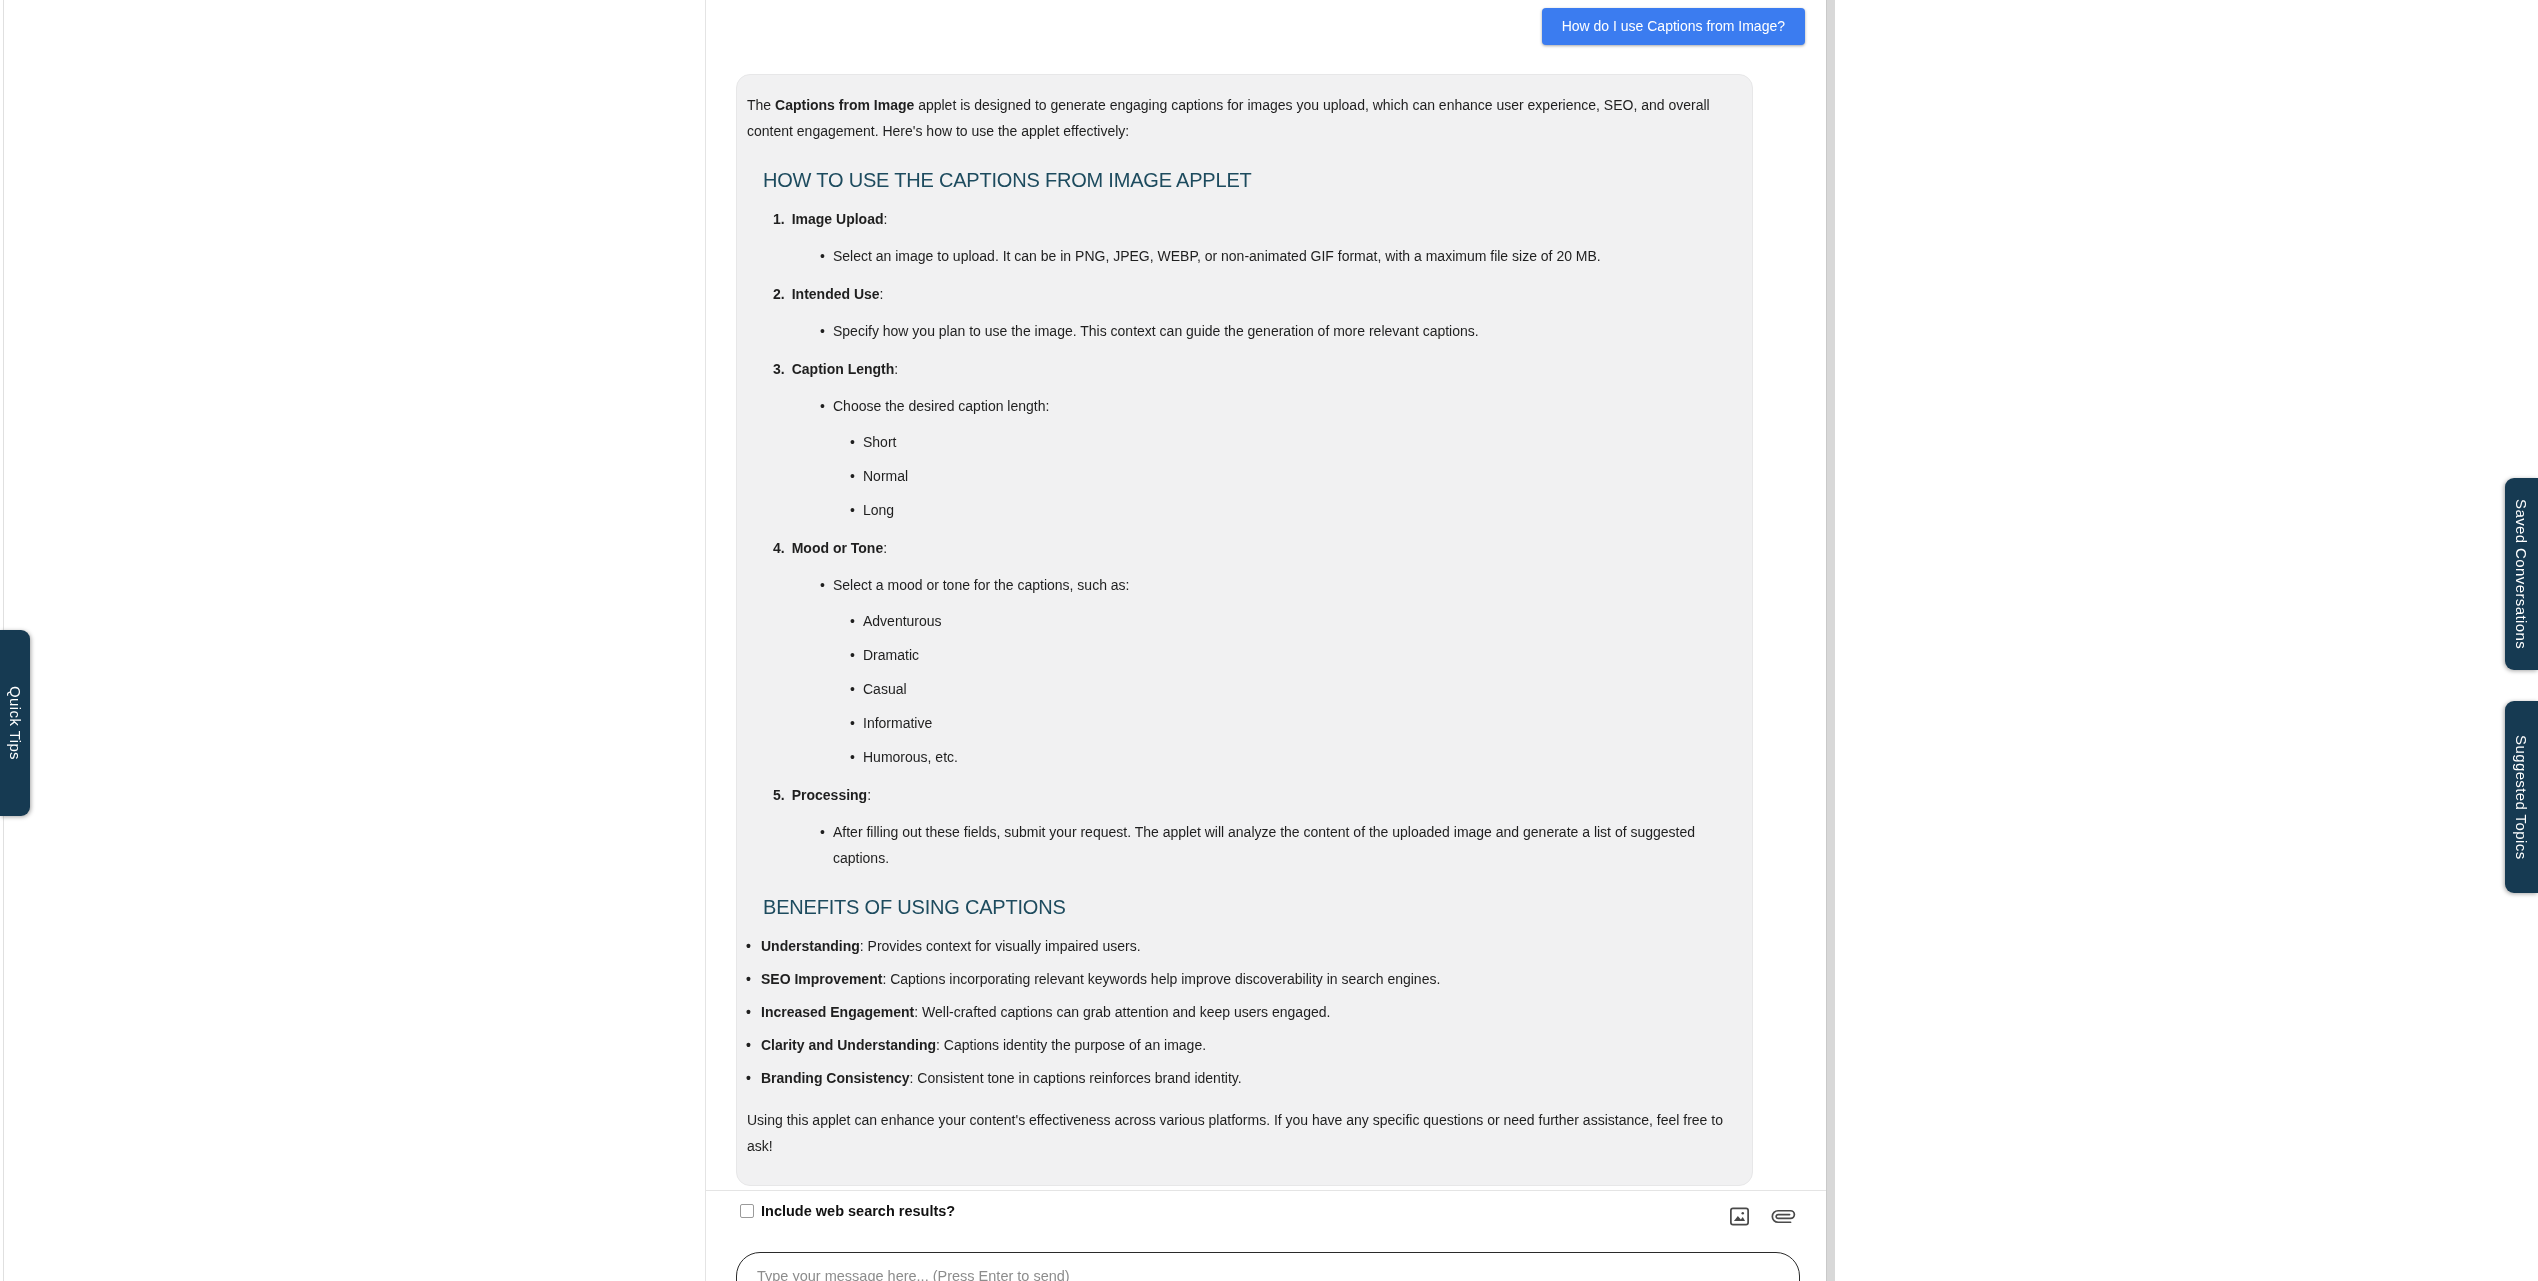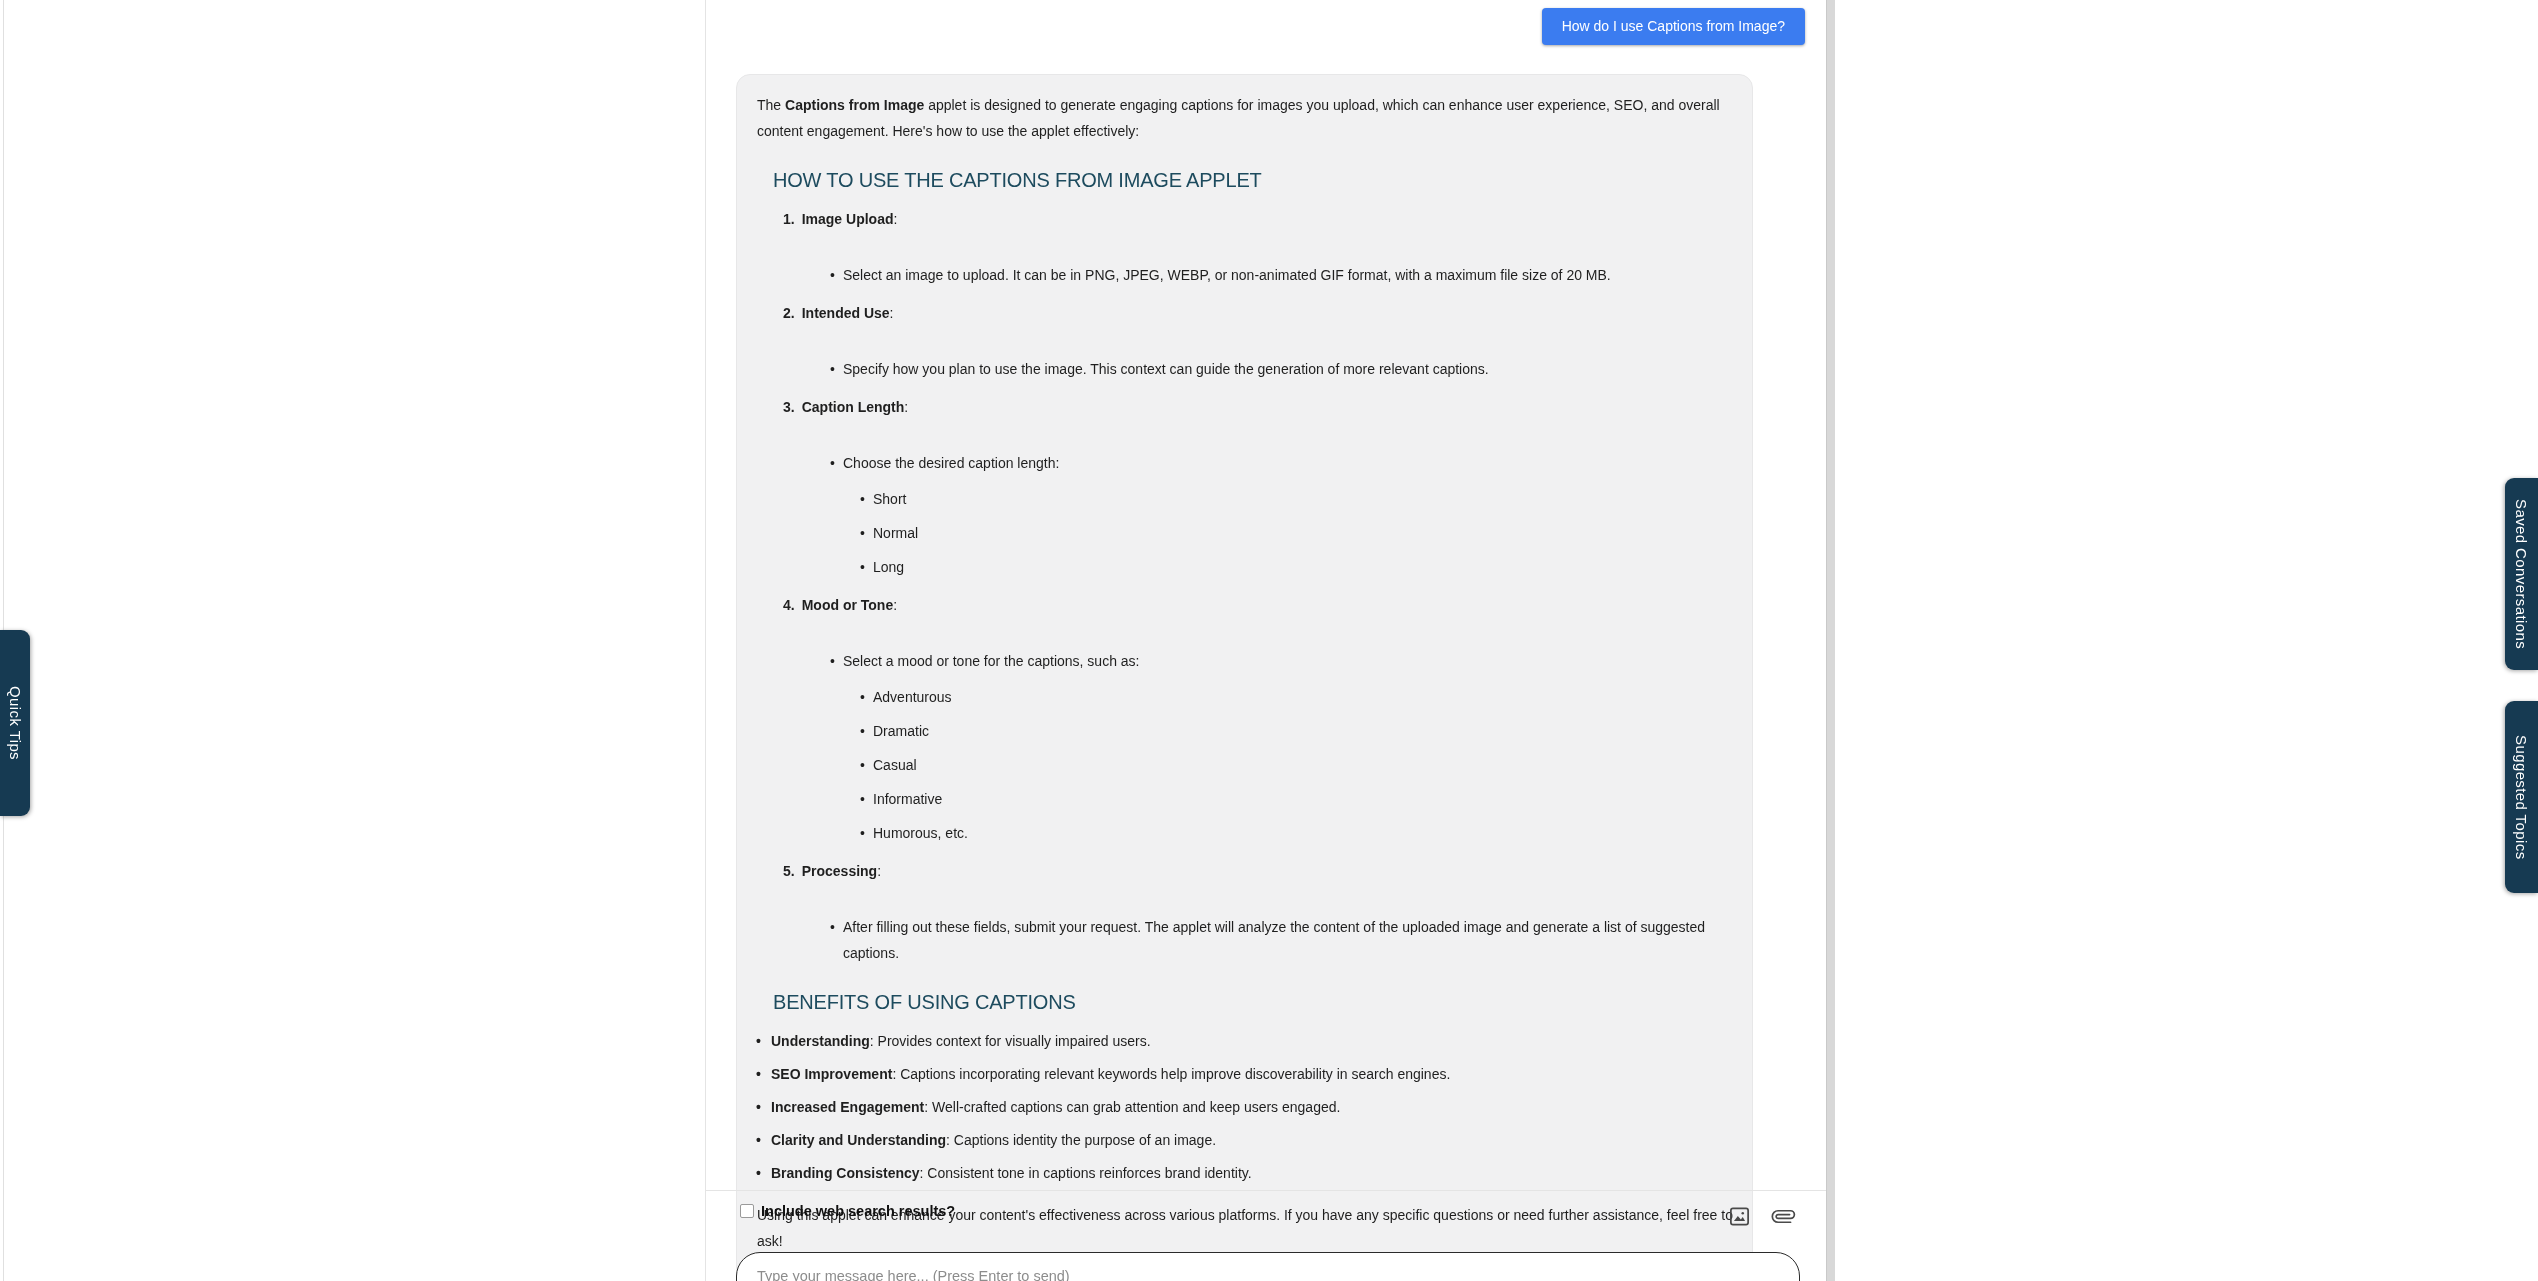--- a/index.html
+++ b/index.html
@@ -16,30 +16,30 @@
   .scrollbar{position:absolute;left:1826px;top:0;width:8px;height:100%;background:var(--scrollbar);border-left:1px solid #c9c9c9;}
 
   
   .bubble{position:absolute;top:8px;right:733px;background:var(--accent);color:#fff;
     font-size:14px;line-height:17px;padding:10px 20px;border-radius:4px;
     box-shadow:0 1px 3px rgba(0,0,0,.35);white-space:nowrap;}
 
   
   .card{position:absolute;left:736px;top:74px;width:1017px;box-sizing:border-box;
     background:var(--card-bg);border:1px solid var(--card-border);border-radius:14px;
-    padding:17px 10px 26px 20px;font-size:14px;line-height:26px;color:var(--text);}
+    padding:17px 10px 26px 10px;font-size:14px;line-height:26px;color:var(--text);}
   .card p{margin:0 0 14px 0;}
   .card p.closing{margin:16px 0 0 0;}
   .card h3{font-size:20px;line-height:24px;font-weight:500;color:var(--heading);
     margin:24px 0 14px 16px;letter-spacing:-.2px;}
   .step{margin:0 0 12px 0;}
   .step-line{font-weight:700;margin-left:26px;}
   .step-no{margin-right:7px;}
   .step-line .colon{font-weight:400;}
-  ul.lvl1{list-style:none;margin:30px 0 0 0;padding:0 0 0 86px;}
+  ul.lvl1{list-style:none;margin:11px 0 0 0;padding:0 0 0 86px;}
   ul.lvl1>li{position:relative;margin:0 0 11px 0;}
   ul.lvl1>li::before{content:"•";position:absolute;left:-13px;}
   ul.lvl2{list-style:none;margin:10px 0 0 0;padding:0 0 0 30px;}
   ul.lvl2>li{position:relative;margin:0 0 8px 0;}
   ul.lvl2>li::before{content:"•";position:absolute;left:-13px;}
   ul.benefits{list-style:none;margin:0 0 0 0;padding:0;}
   ul.benefits>li{position:relative;padding-left:14px;margin:0 0 7px 0;}
   ul.benefits>li::before{content:"•";position:absolute;left:-1px;font-weight:700;}
 
   

